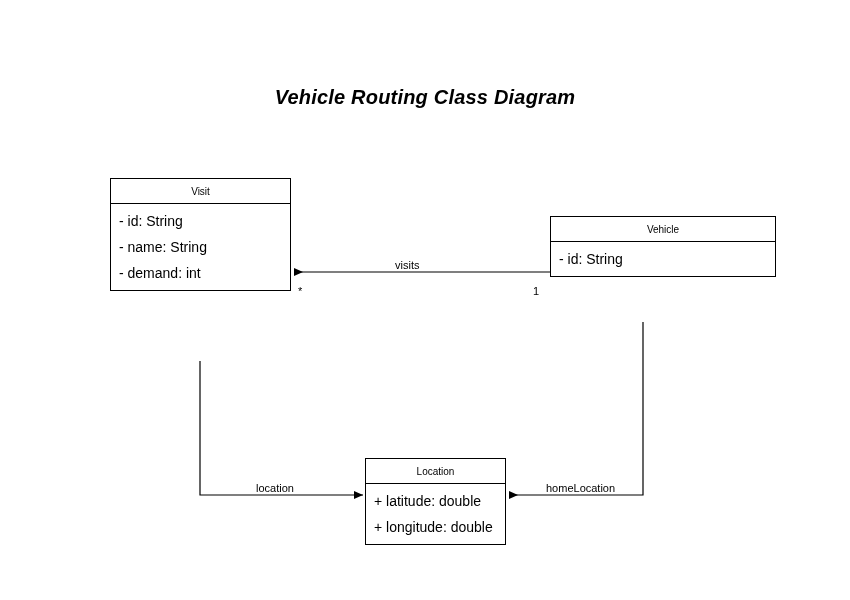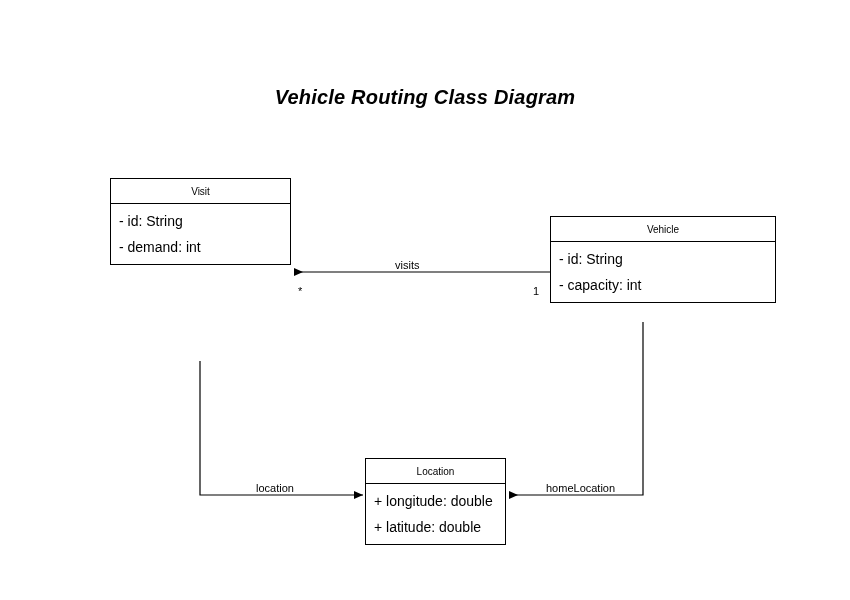--- a/index.html
+++ b/index.html
@@ -101,37 +101,37 @@
 
     <path d="M 200,361 L 200,495 L 363,495" fill="none" stroke="#000000" stroke-width="1.2" marker-end="url(#arrow-right)"></path>
 
     <path d="M 643,322 L 643,495 L 509,495" fill="none" stroke="#000000" stroke-width="1.2" marker-end="url(#arrow-left)"></path>
   </svg>
 
   <div class="uml-class" id="class-visit" style="left:110px; top:178px; width:181px;">
     <div class="uml-class-name">Visit</div>
     <div class="uml-attrs">
       <div class="uml-attr">- id: String</div>
+      <div class="uml-attr">- name: String</div>
       <div class="uml-attr">- demand: int</div>
     </div>
   </div>
 
   <div class="uml-class" id="class-vehicle" style="left:550px; top:216px; width:226px;">
     <div class="uml-class-name">Vehicle</div>
     <div class="uml-attrs">
       <div class="uml-attr">- id: String</div>
-      <div class="uml-attr">- capacity: int</div>
     </div>
   </div>
 
   <div class="uml-class" id="class-location" style="left:365px; top:458px; width:141px;">
     <div class="uml-class-name">Location</div>
     <div class="uml-attrs">
+      <div class="uml-attr">+ latitude: double</div>
       <div class="uml-attr">+ longitude: double</div>
-      <div class="uml-attr">+ latitude: double</div>
     </div>
   </div>
 
   <div class="edge-label" style="left:392px; top:259px;">visits</div>
 
   <div class="mult-label" style="left:298px; top:285px;">*</div>
 
   <div class="mult-label" style="left:533px; top:285px;">1</div>
 
   <div class="edge-label" style="left:253px; top:482px;">location</div>

